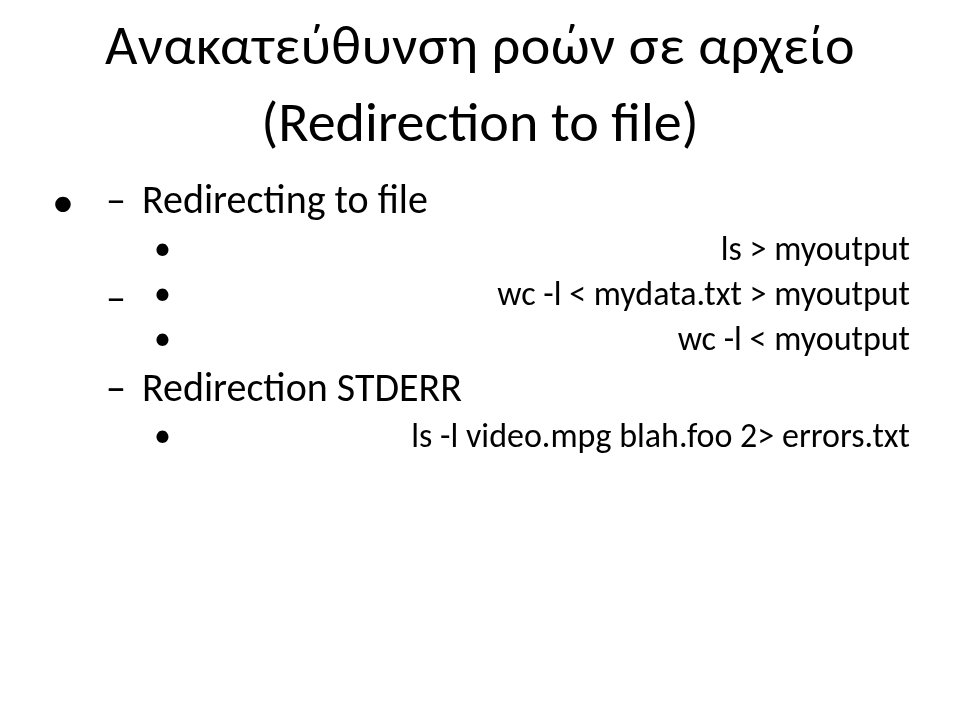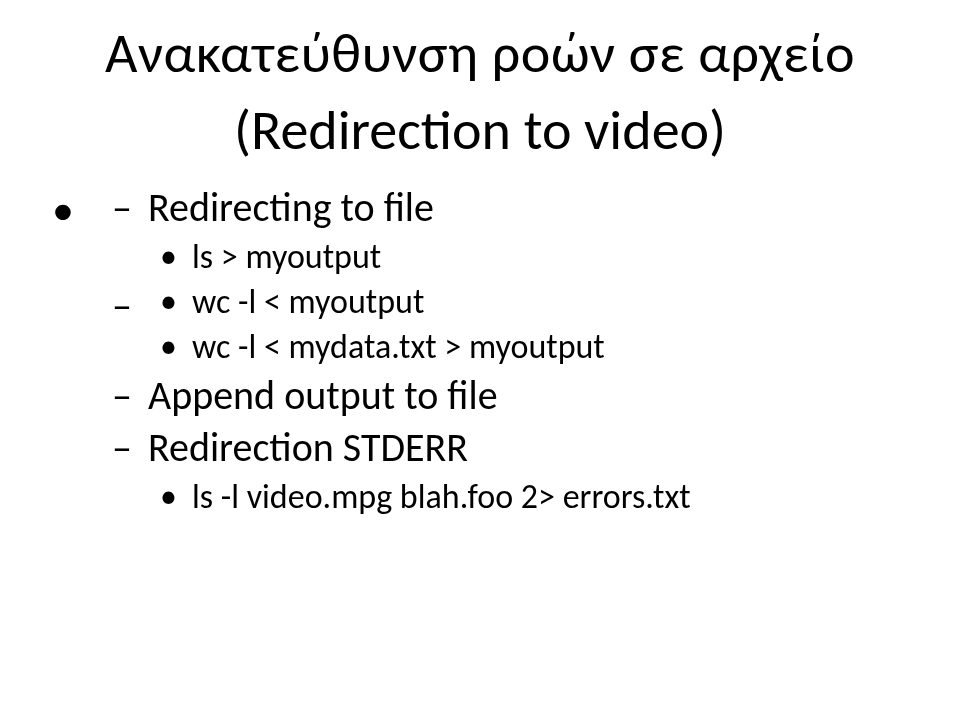--- a/index.html
+++ b/index.html
@@ -14,21 +14,21 @@
   .slide {
     box-sizing: border-box;
     width: 960px;
     height: 705px;
     padding: 8px 40px 20px 40px;
   }
   .title {
     text-align: center;
     font-size: 56px;
     line-height: 1.2;
-    margin: 12px 0 10px 0;
+    margin: 4px 0 10px 0;
     font-weight: 400;
     letter-spacing: 0.5px;
   }
   .subtitle {
     text-align: center;
     font-size: 56px;
     line-height: 1.2;
     margin: 0 0 18px 0;
     font-weight: 400;
   }
@@ -54,76 +54,76 @@
     top: 0;
     font-size: 44px;
   }
   .level2 {
     font-size: 40px;
     line-height: 1.28;
     padding-left: 44px;
   }
   .level2 > li {
     position: relative;
-    margin: 1px 16px;
+    margin: 1px 10px;
   }
   .level2 > li::before {
     content: "–";
     position: absolute;
     left: -36px;
     top: 0;
     font-size: 40px;
   }
   .level3 {
     font-size: 34px;
     line-height: 1.3;
     padding-left: 44px;
   }
   .level3 > li {
     position: relative;
     margin: 1px 0;
+    text-align: right;
   }
   .level3 > li::before {
     content: "•";
     position: absolute;
     left: -32px;
     top: 0;
     font-size: 34px;
   }
 </style>
 </head>
 <body>
 
 <div class="slide">
   <h1 class="title">Ανακατεύθυνση ροών σε αρχείο</h1>
-  <h2 class="subtitle">(Redirection to video)</h2>
+  <h2 class="subtitle">(Redirection to file)</h2>
 
   <ul class="level1">
     <li>
       <ul class="level2">
         <li>
           <span>Redirecting to file</span>
           <ul class="level3">
             <li>
               <span>ls &gt; myoutput</span>
             </li>
           </ul>
         </li>
         <li>
           <ul class="level3">
             <li>
-              <span>wc -l &lt; myoutput</span>
+              <span>wc -l &lt; mydata.txt &gt; myoutput</span>
             </li>
             <li>
-              <span>wc -l &lt; mydata.txt &gt; myoutput</span>
+              <span>wc -l &lt; myoutput</span>
             </li>
           </ul>
         </li>
         <li>
-          <span>Append output to file</span>
         </li>
         <li>
           <span>Redirection STDERR</span>
           <ul class="level3">
             <li>
               <span>ls -l video.mpg blah.foo 2&gt; errors.txt</span>
             </li>
           </ul>
         </li>
       </ul>

